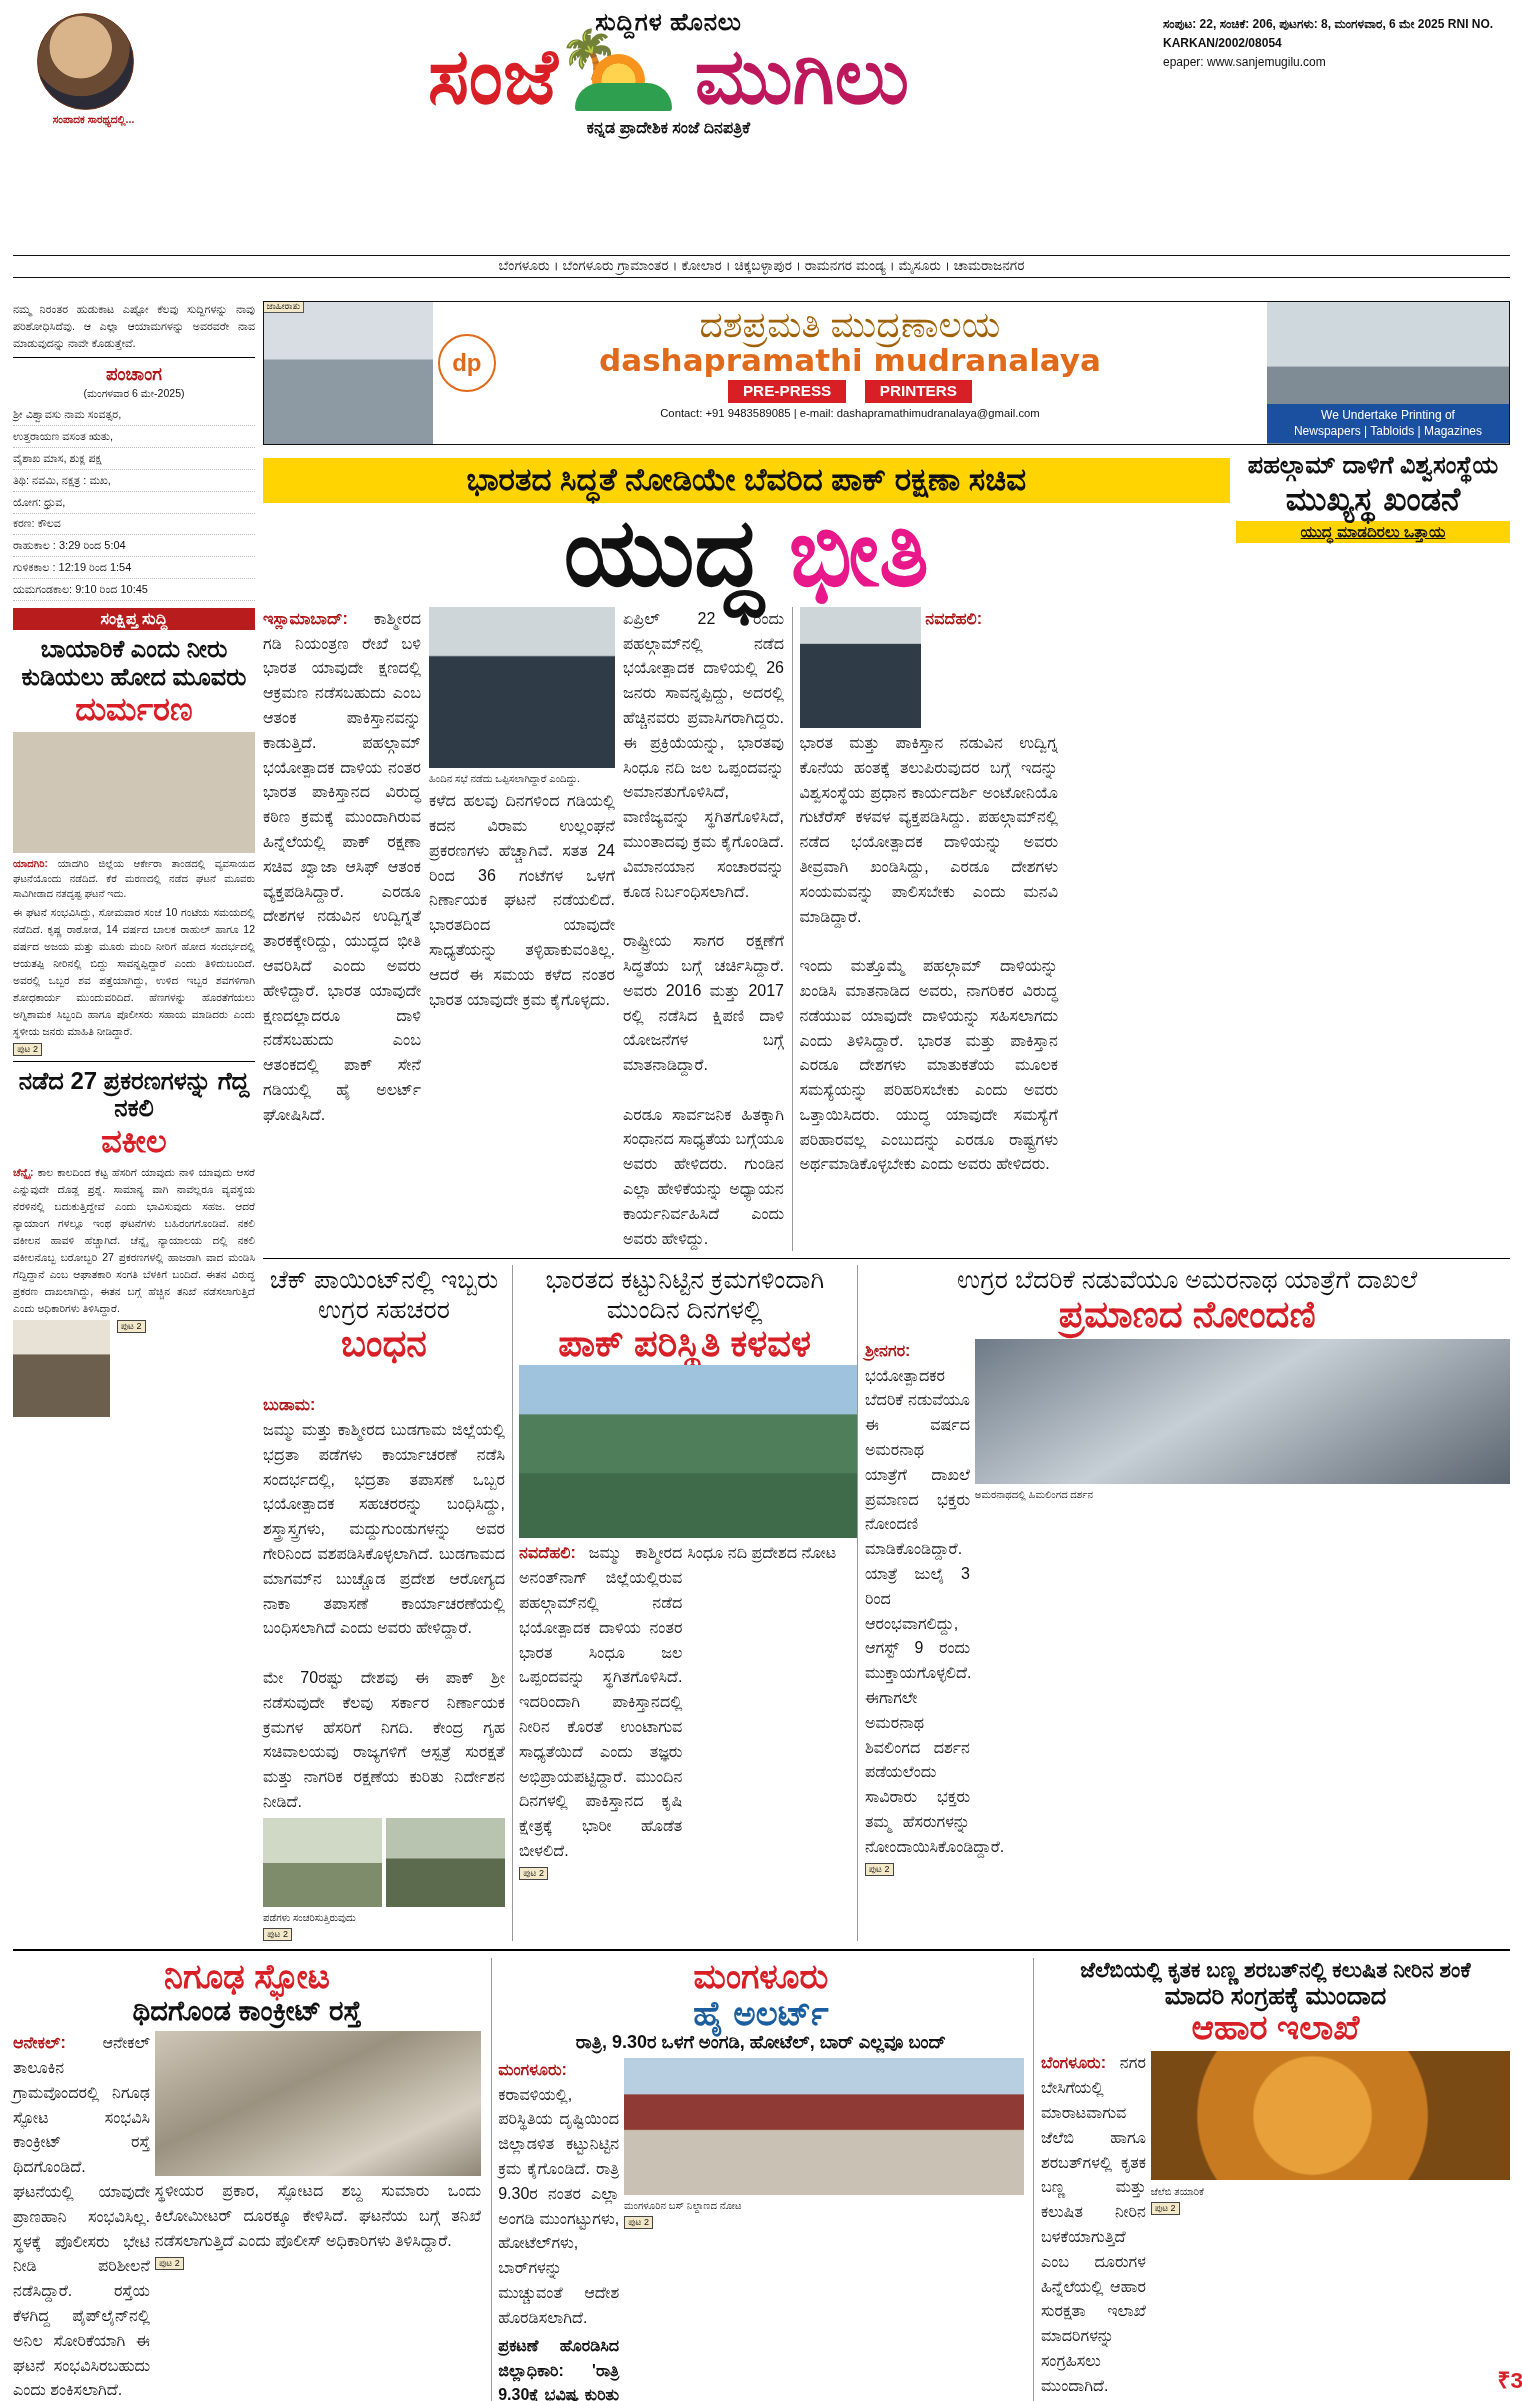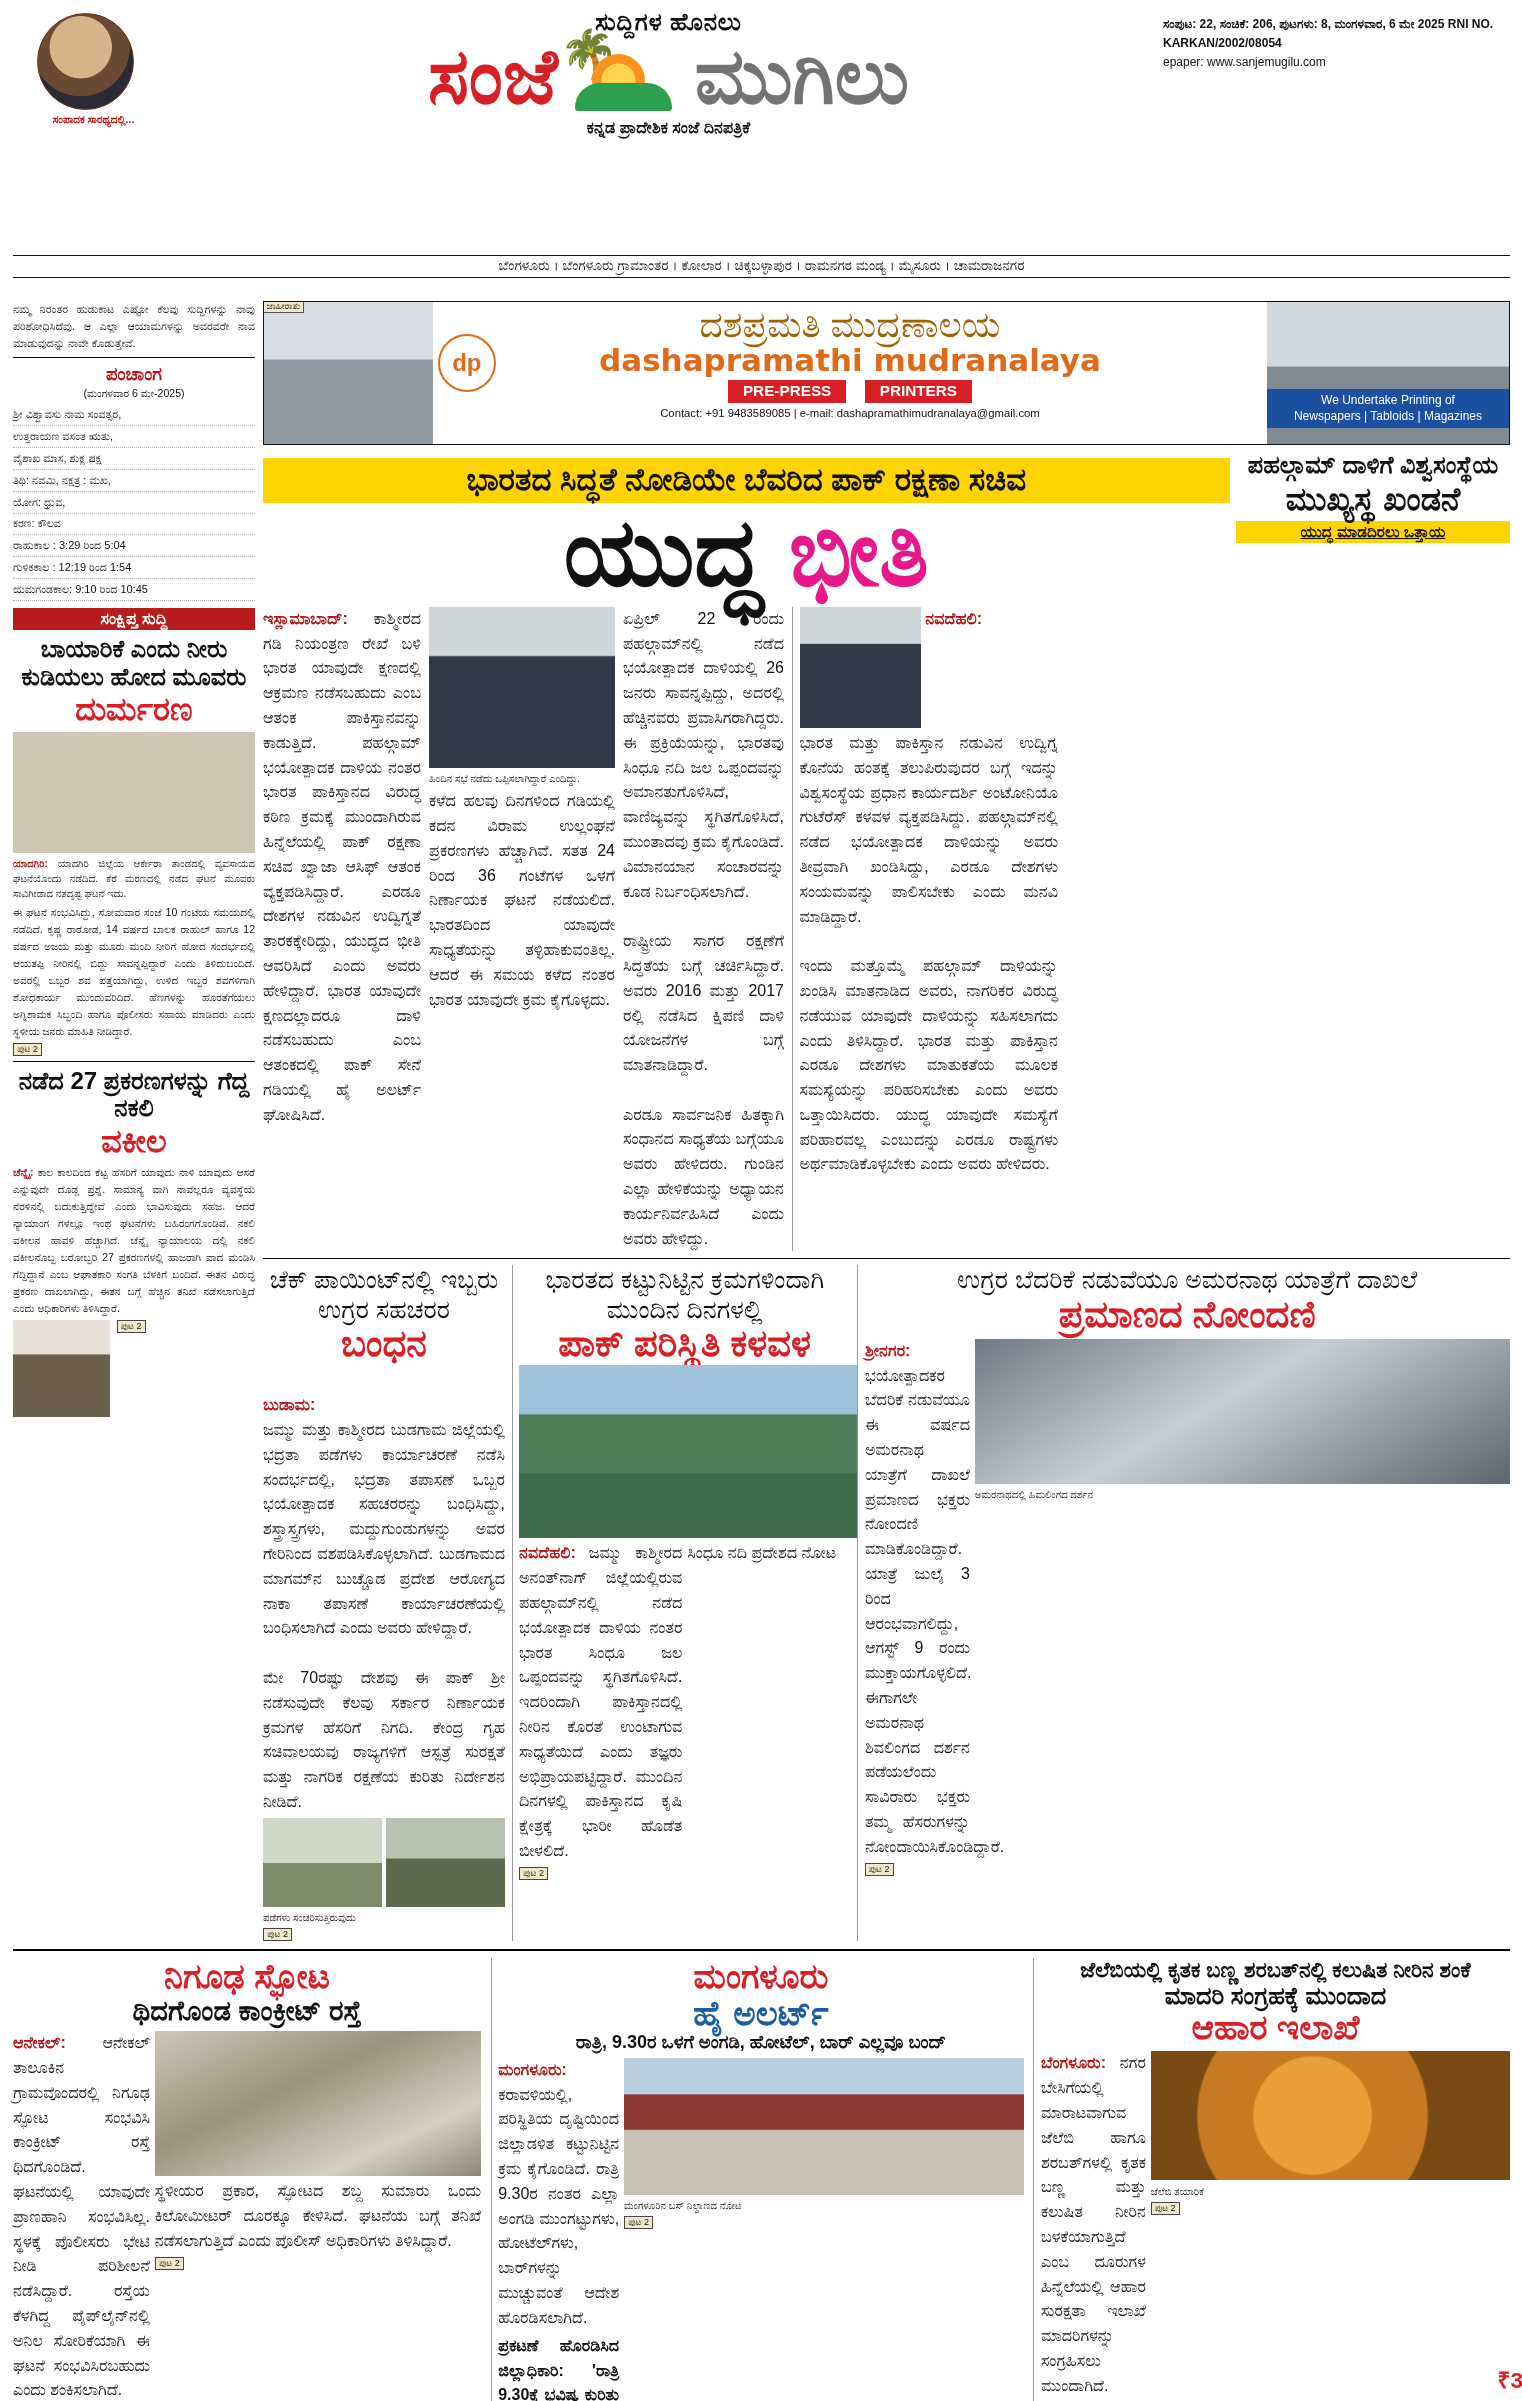--- a/index.html
+++ b/index.html
@@ -20,21 +20,21 @@
   .mh-left { width: 161px; position: relative; }
   .editor-photo {
     width: 97px; height: 97px; border-radius: 50%;
     background: radial-gradient(circle at 45% 35%, #d9b38a 0 38%, #6b4a33 39% 60%, #2b2b38 61% 100%);
     border: 1.6px solid #6b2f12; margin: 4.8px 0 0 24px;
   }
   .editor-name { font-size: 10.5px; color:#b01616; font-weight:bold; text-align:center; margin-top:3.2px; }
   .mh-center { flex:1; text-align:center; position:relative; }
   .mh-kannada-small { font-size: 24px; font-weight:bold; color:#111; letter-spacing:0.8px; }
   .mh-title { font-size: 77px; font-weight: bold; color: #d81f26; line-height: 0.98; display:flex; align-items:center; justify-content:center; gap:8px; }
-  .mh-title .part2 { color:#737373; }
+  .mh-title .part2 { color:#be185d; }
   .sun-logo { width: 121px; height: 81px; position: relative; display:inline-block; }
   .sun-logo .sun { position:absolute; left:26px; top:18px; width:53px; height:53px; border-radius:50%; background:radial-gradient(circle,#ffd34d 0 45%, #f7941e 46% 100%); }
   .sun-logo .hill { position:absolute; left:9.7px; bottom:6.5px; width:97px; height:27.4px; background:#2e9e4f; border-radius:48px 48px 6.5px 6.5px;}
   .sun-logo .palm { position:absolute; left:-6.5px; top:-4.8px; font-size:48px; color:#111; line-height:1; }
   .mh-sub { font-size: 16px; font-weight:bold; color:#111; margin-top:1.6px; }
   .mh-right { width: 347px; text-align:left; font-size: 12px; line-height:1.6; padding-top:6.5px; }
   .mh-right .line1 { font-weight:bold; }
   .mh-edition { text-align:center; font-size: 13.7px; margin-top: 4.8px; border-top:1.6px solid #111; border-bottom:1.6px solid #111; padding: 2.4px 0; }
   .price-box { position:absolute; right: 0; bottom: 6.5px; font-size: 22.6px; font-weight:bold; color:#d81f26; }
 
@@ -81,21 +81,21 @@
   
   .ad-banner { border:1.6px solid #111; height: 144px; display:flex; position:relative; overflow:hidden; background:#fff; }
   .ad-photo-l { width: 169px; background: linear-gradient(180deg,#d7dde2 0 40%, #8d9aa4 41% 100%); }
   .ad-photo-r { width: 242px; background: linear-gradient(180deg,#cfd8dd 0 45%, #7f8c96 46% 100%); }
   .ad-mid { flex:1; padding: 4.8px 6.5px; text-align:center; position:relative; }
   .ad-k { font-size: 36px; font-weight:normal; color:#a16207; line-height:1.05; }
   .ad-e { font-size: 31px; font-weight:bold; color:#e06a1a; font-family:"DejaVu Sans", sans-serif; line-height:1.05; }
   .ad-tags { display:flex; gap:19.4px; justify-content:center; margin-top: 3.2px; }
   .ad-tag { background:#d81f26; color:#fff; font-weight:bold; padding: 2.4px 14.5px; font-size: 15.3px; }
   .ad-contact { font-size: 11.3px; margin-top: 4px; }
-  .ad-note { position:absolute; right:0; bottom:16px; width: 242px; background:#1b4fa0; color:#fff; font-size: 12px; text-align:center; padding: 3.2px 1.6px; line-height:1.35; }
+  .ad-note { position:absolute; right:0; bottom:1px; width: 242px; background:#1b4fa0; color:#fff; font-size: 12px; text-align:center; padding: 3.2px 1.6px; line-height:1.35; }
   .ad-logo { position:absolute; left: 4.8px; top: 32px; width:58px; height:58px; border-radius:50%; border:2.4px solid #e06a1a; color:#e06a1a; font-weight:bold; font-size:24px; display:flex; align-items:center; justify-content:center;}
   .ad-label { position:absolute; left:-1.6px; top:-1.6px; background:#f3e9c9; border:0.8px solid #555; font-size:9px; padding:0 3.2px; }
 
   
   .yellow-banner { background:#ffd400; text-align:center; font-size: 31px; font-weight:bold; padding: 4.8px 0; margin: 6.5px 0 0; }
   .mega { font-size: 94px; font-weight:bold; text-align:center; line-height: 1.0; margin: 3.2px 0 1.6px; }
   .mega .pink { color:#e8178a; }
 
   .main-grid { display:flex; gap: 8px; }
   .mcol { }

